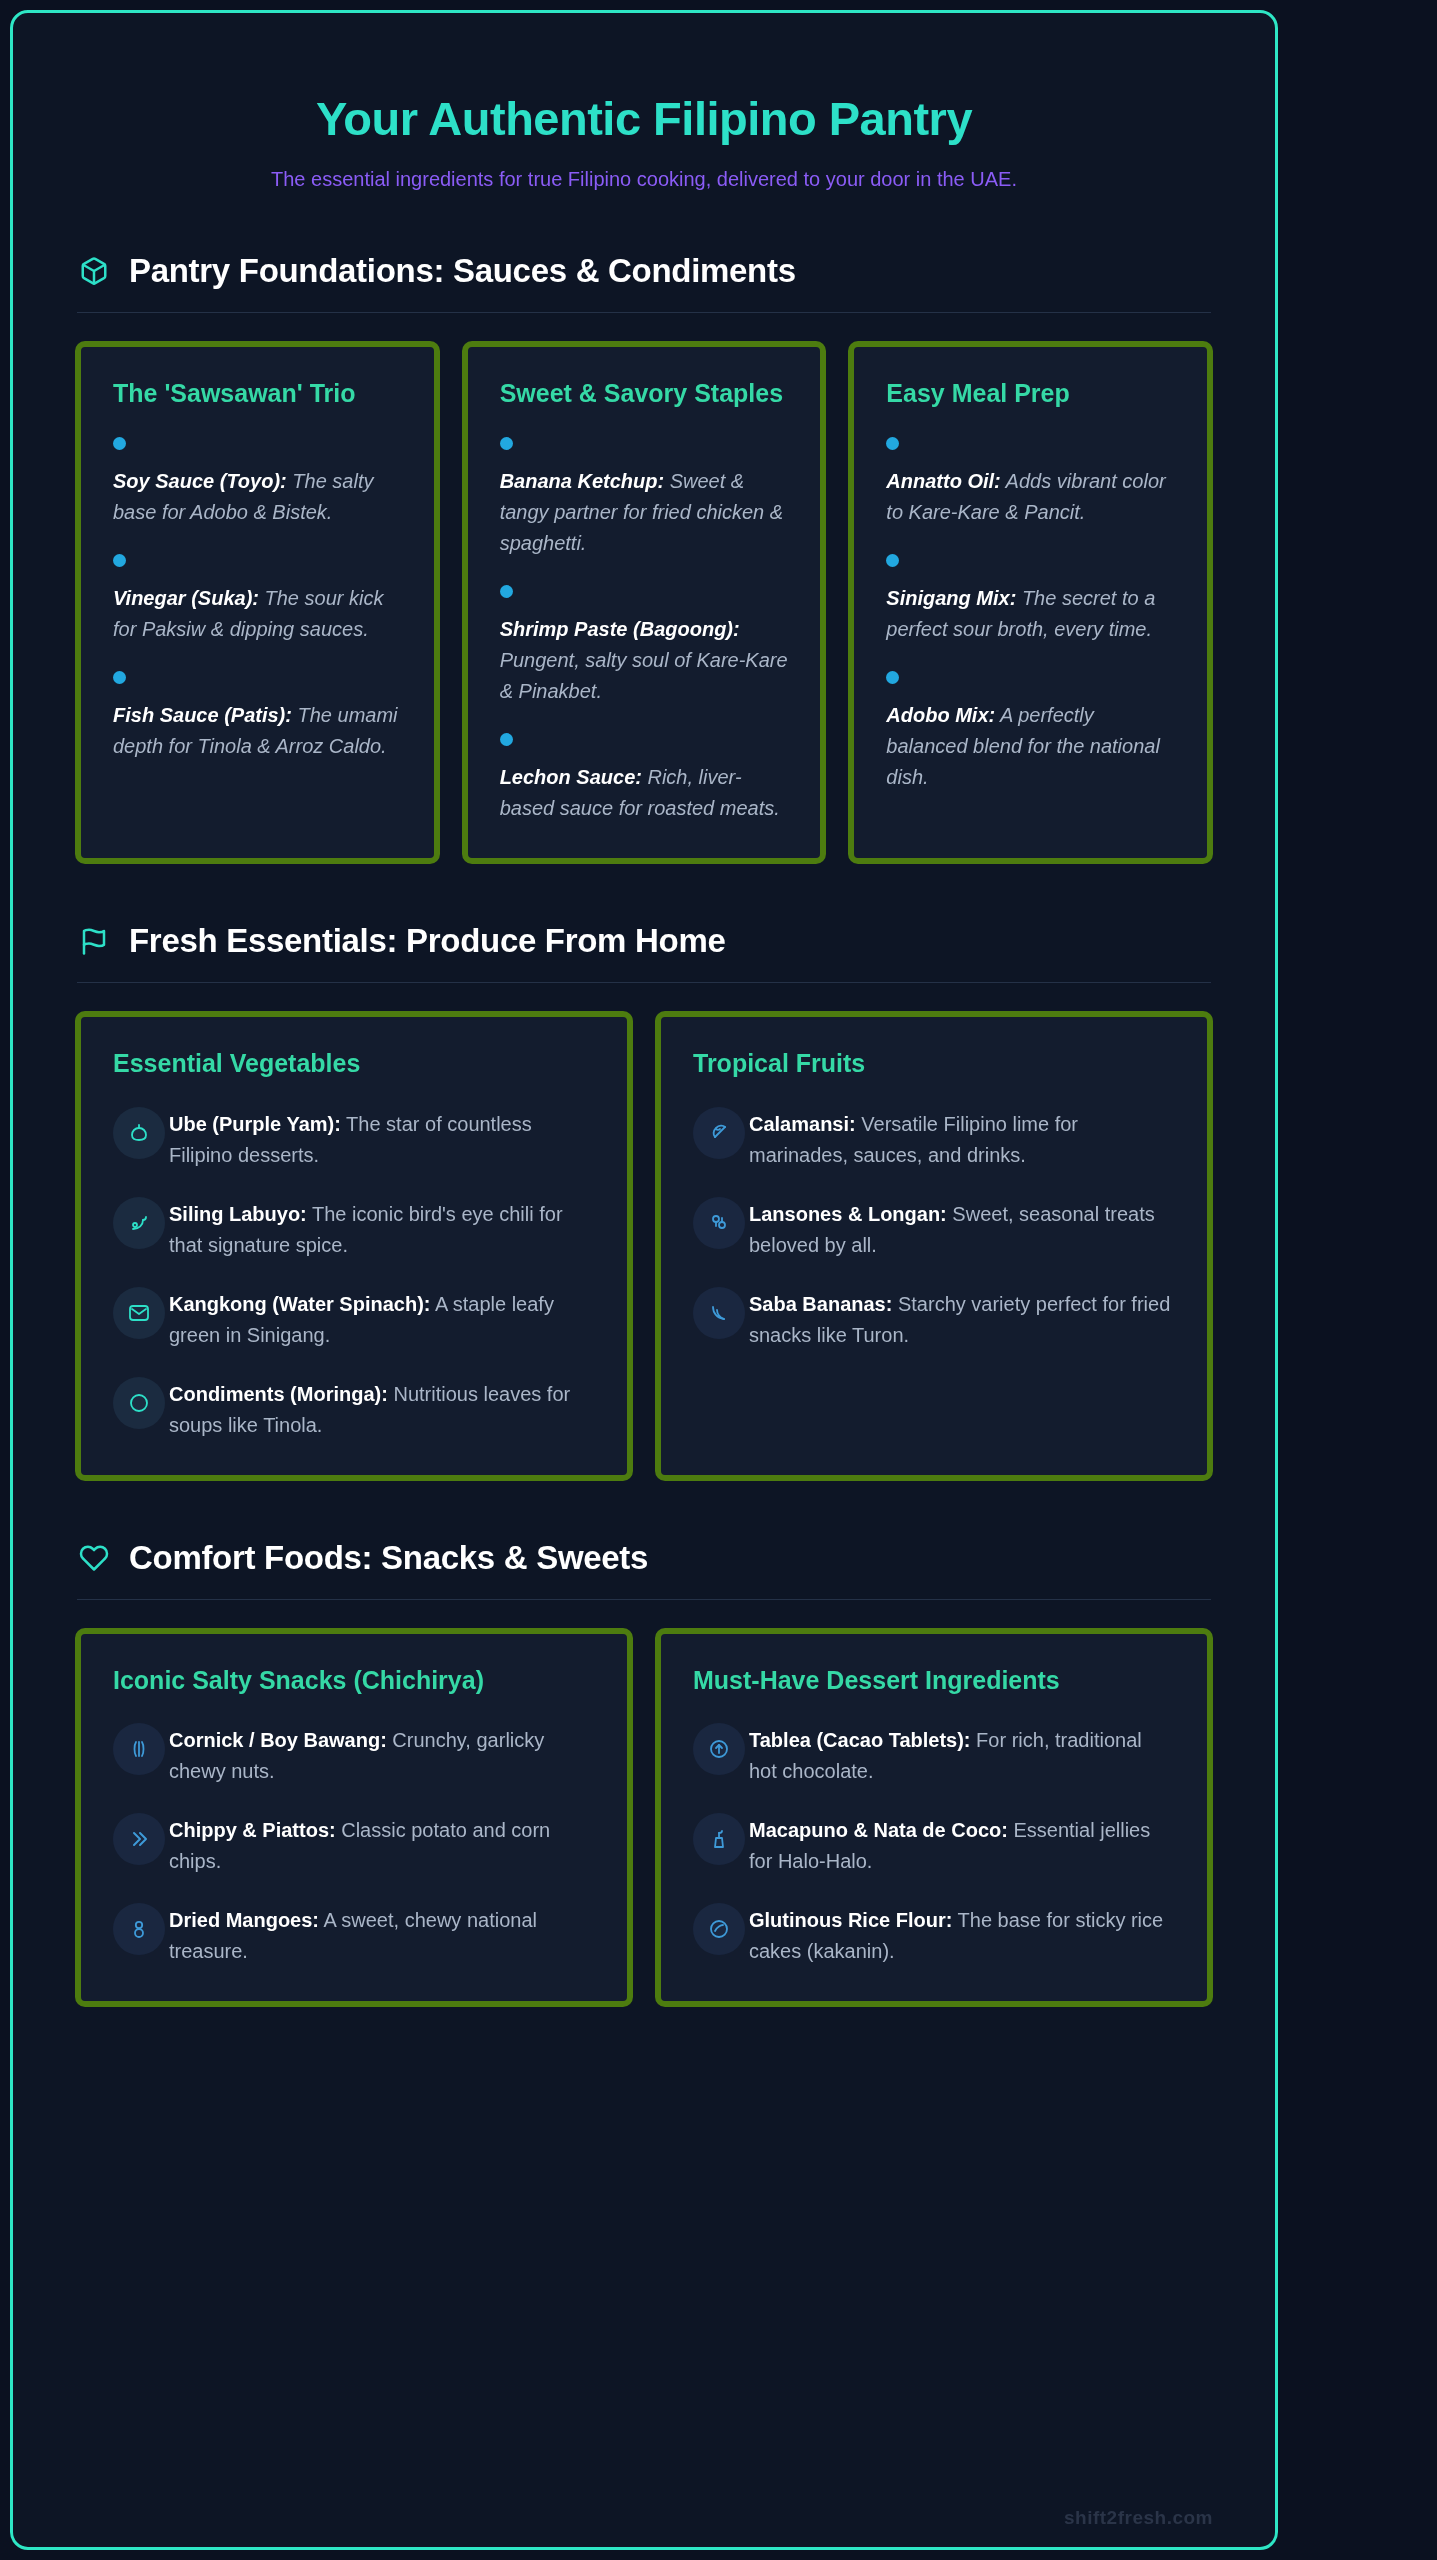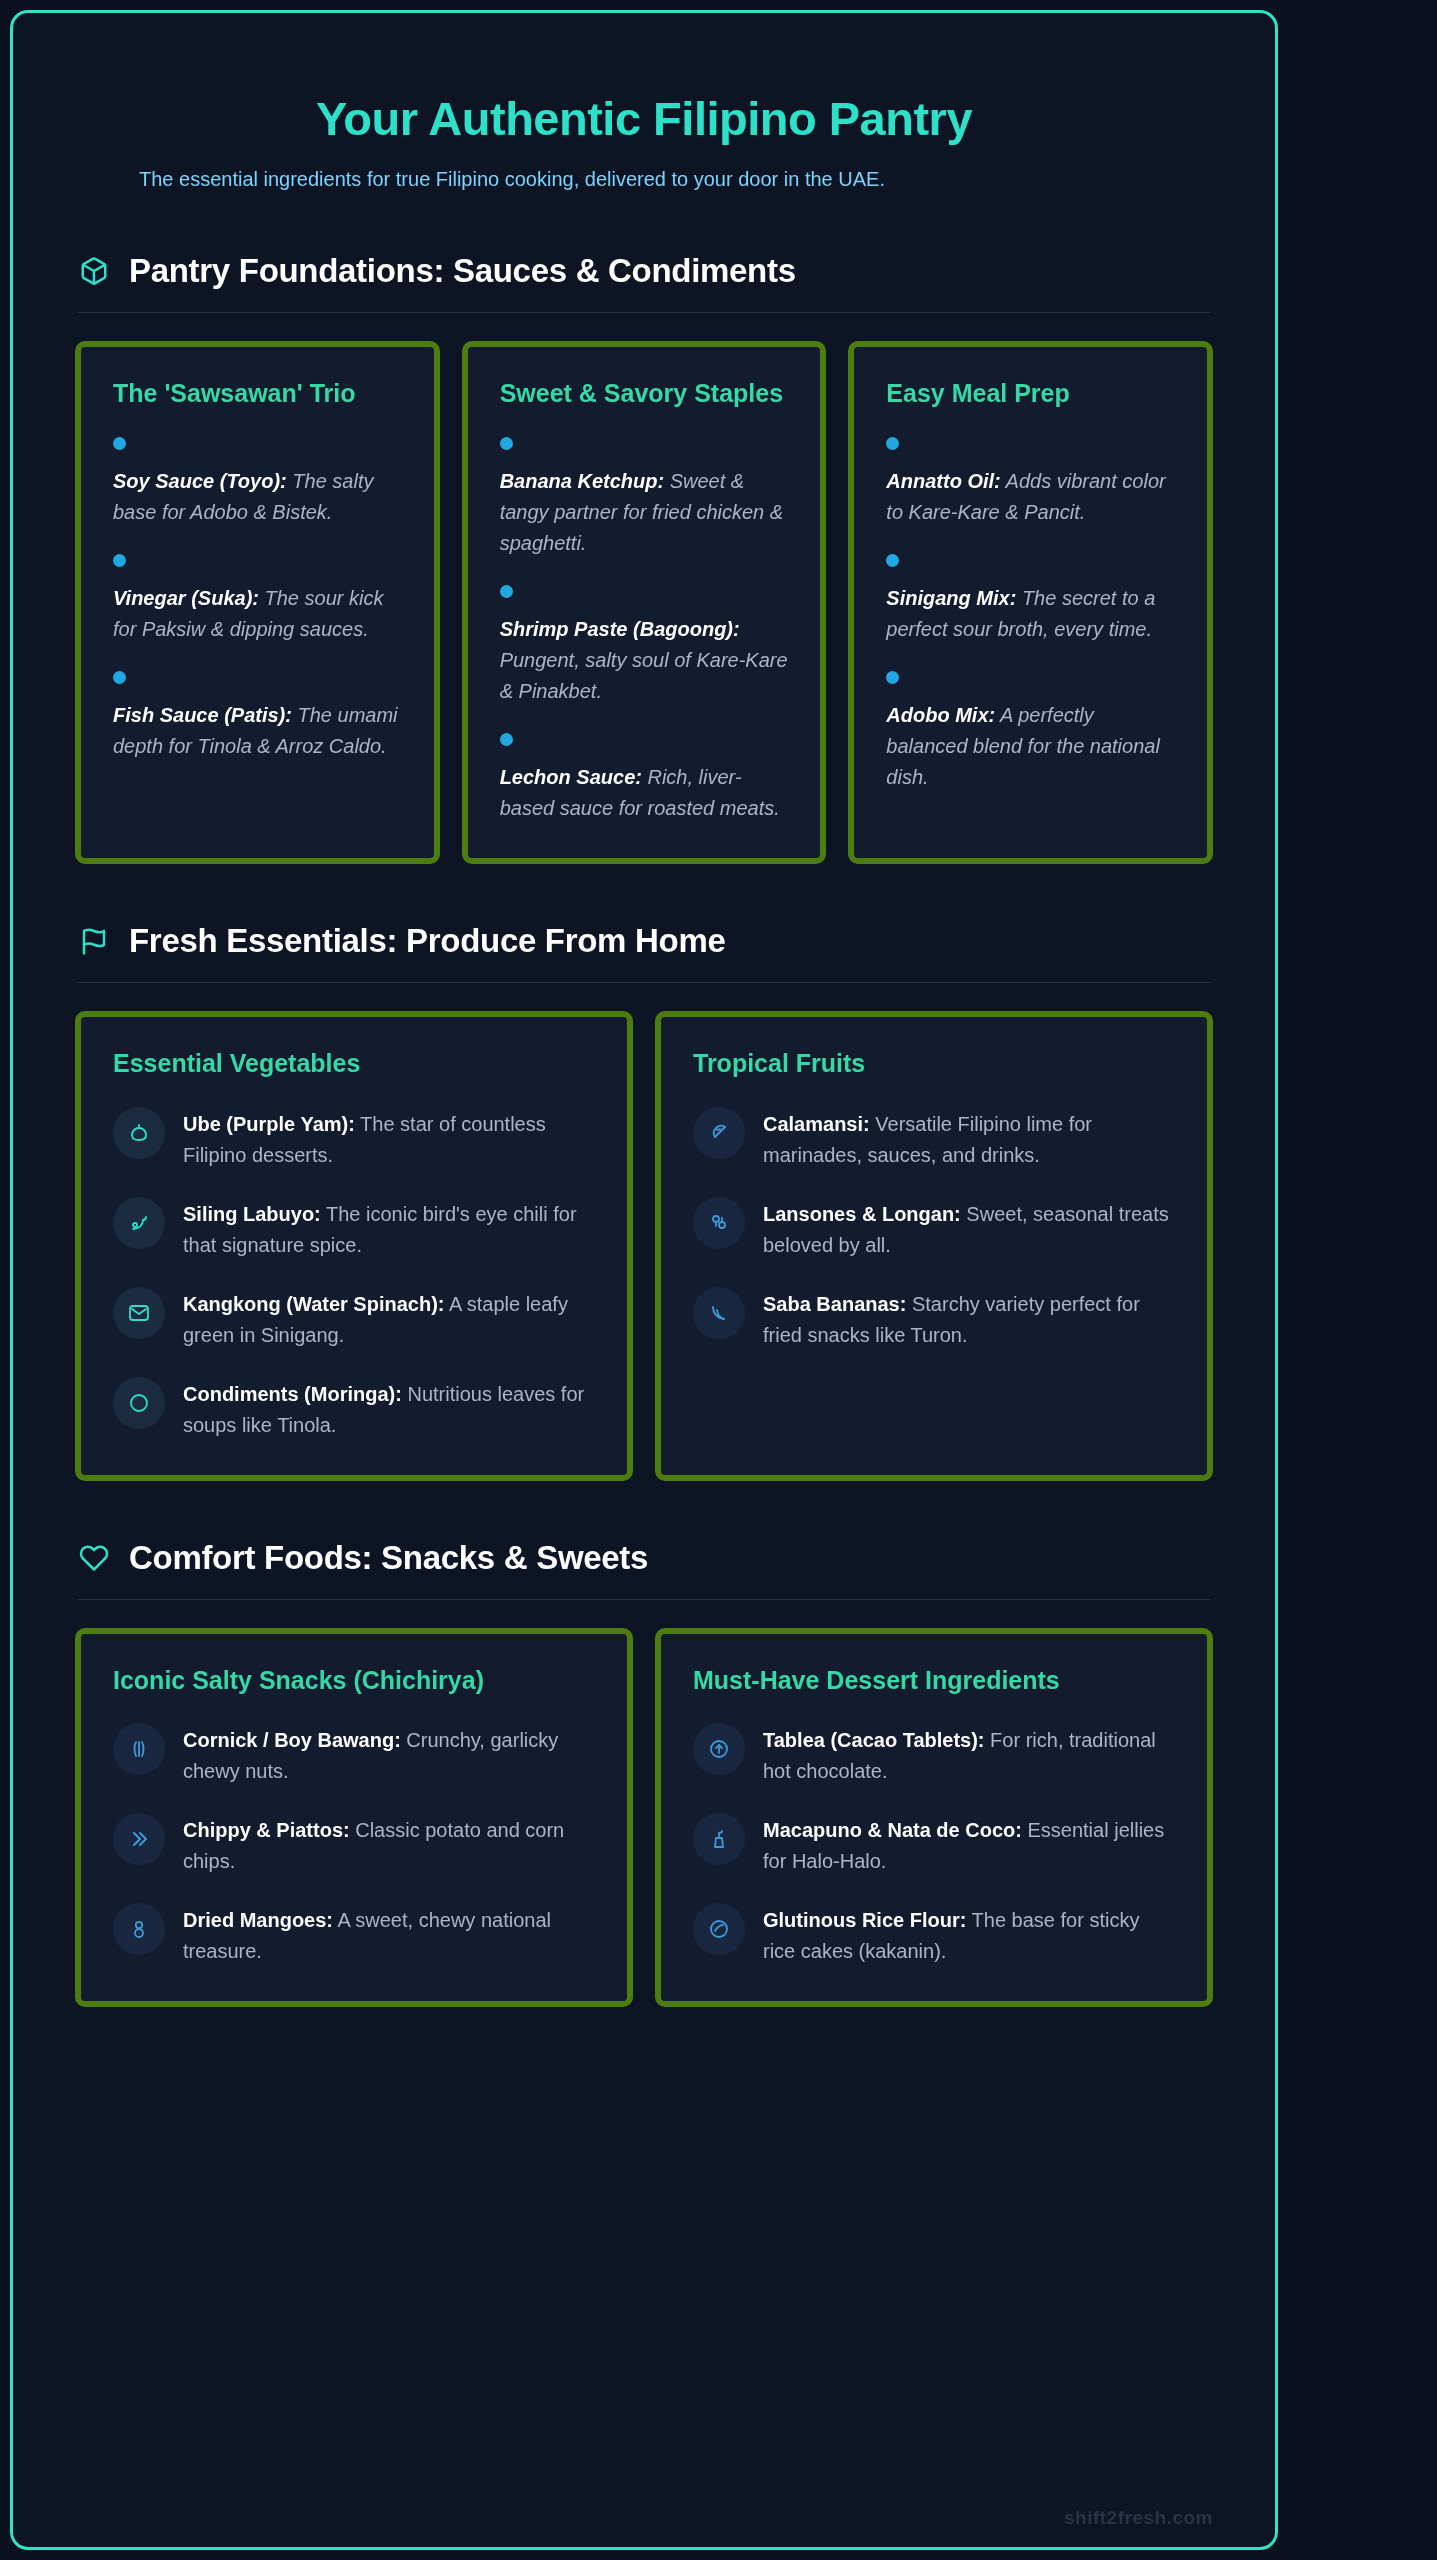--- a/index.html
+++ b/index.html
@@ -25,22 +25,22 @@
   
   .hero-title {
     text-align: center;
     color: #2de0c8;
     font-size: 47px;
     font-weight: bold;
     letter-spacing: -0.5px;
     margin-top: 38px;
   }
   .hero-sub {
-    text-align: left;
-    color: #7dd3fc;
+    text-align: center;
+    color: #8b5cf6;
     font-size: 20px;
     line-height: 1.5;
     margin: 18px auto 0 auto;
     max-width: 1010px;
   }
 
   
   .section {
     margin-top: 58px;
   }
@@ -112,21 +112,21 @@
     font-size: 20px;
     line-height: 1.55;
   }
   .item-text b { color: #ffffff; font-weight: bold; }
 
   
   .icon-list { list-style: none; }
   .icon-list li {
     display: flex;
     align-items: flex-start;
-    gap: 18px;
+    gap: 4px;
     margin-top: 24px;
   }
   .ic-badge {
     width: 52px;
     height: 52px;
     flex: 0 0 52px;
     border-radius: 50%;
     background: #1b2butt;
     background: #1b2b40;
     display: flex;

